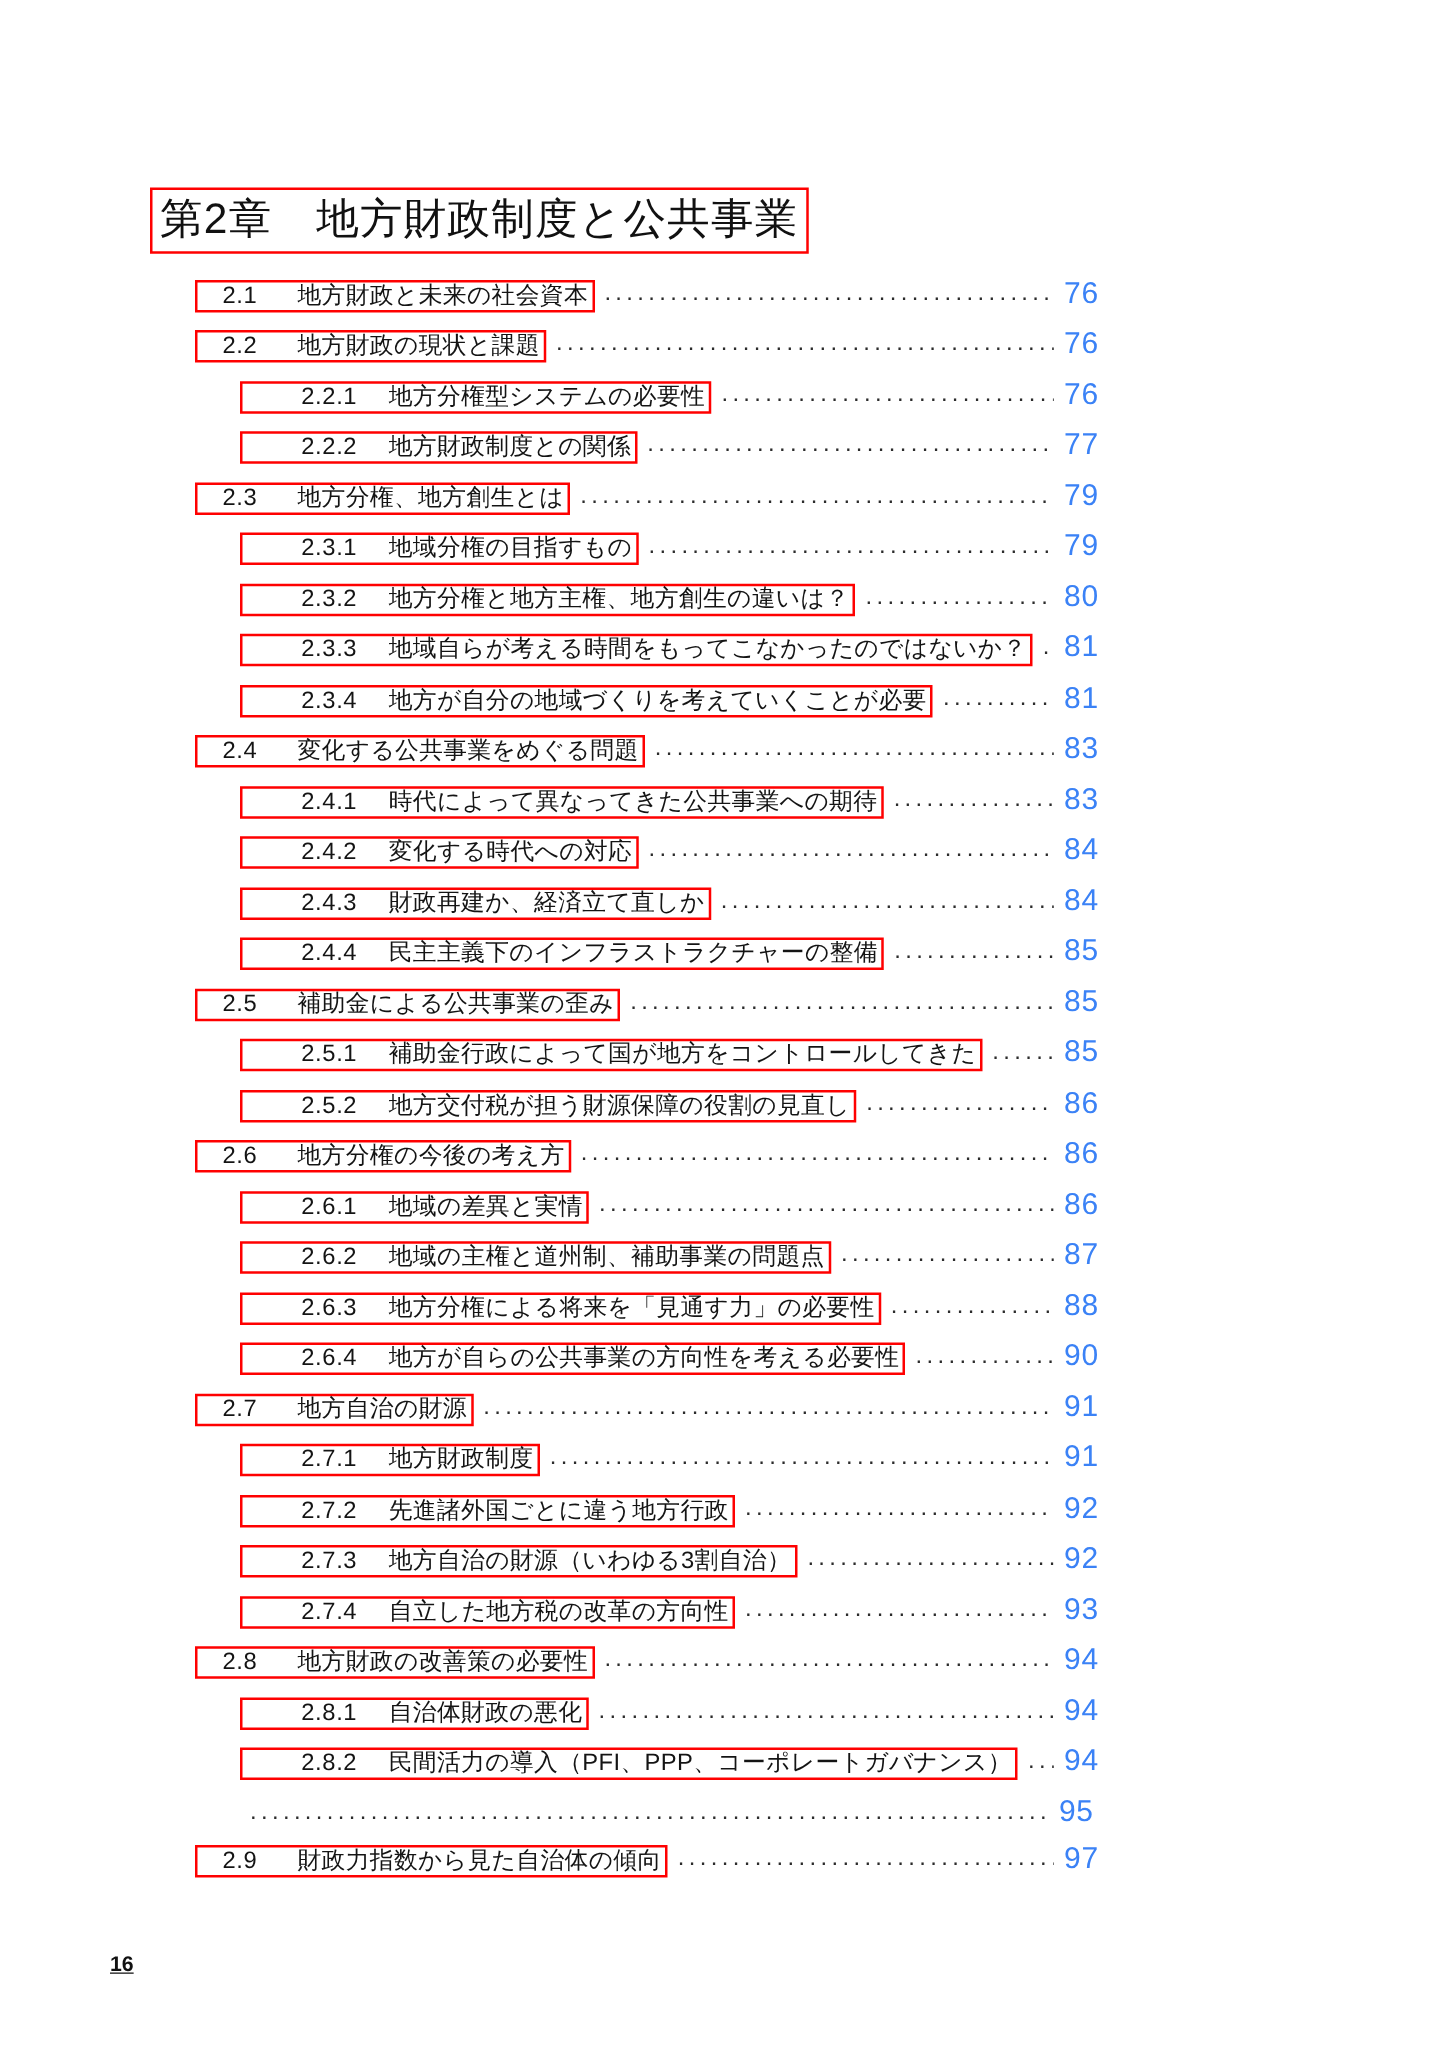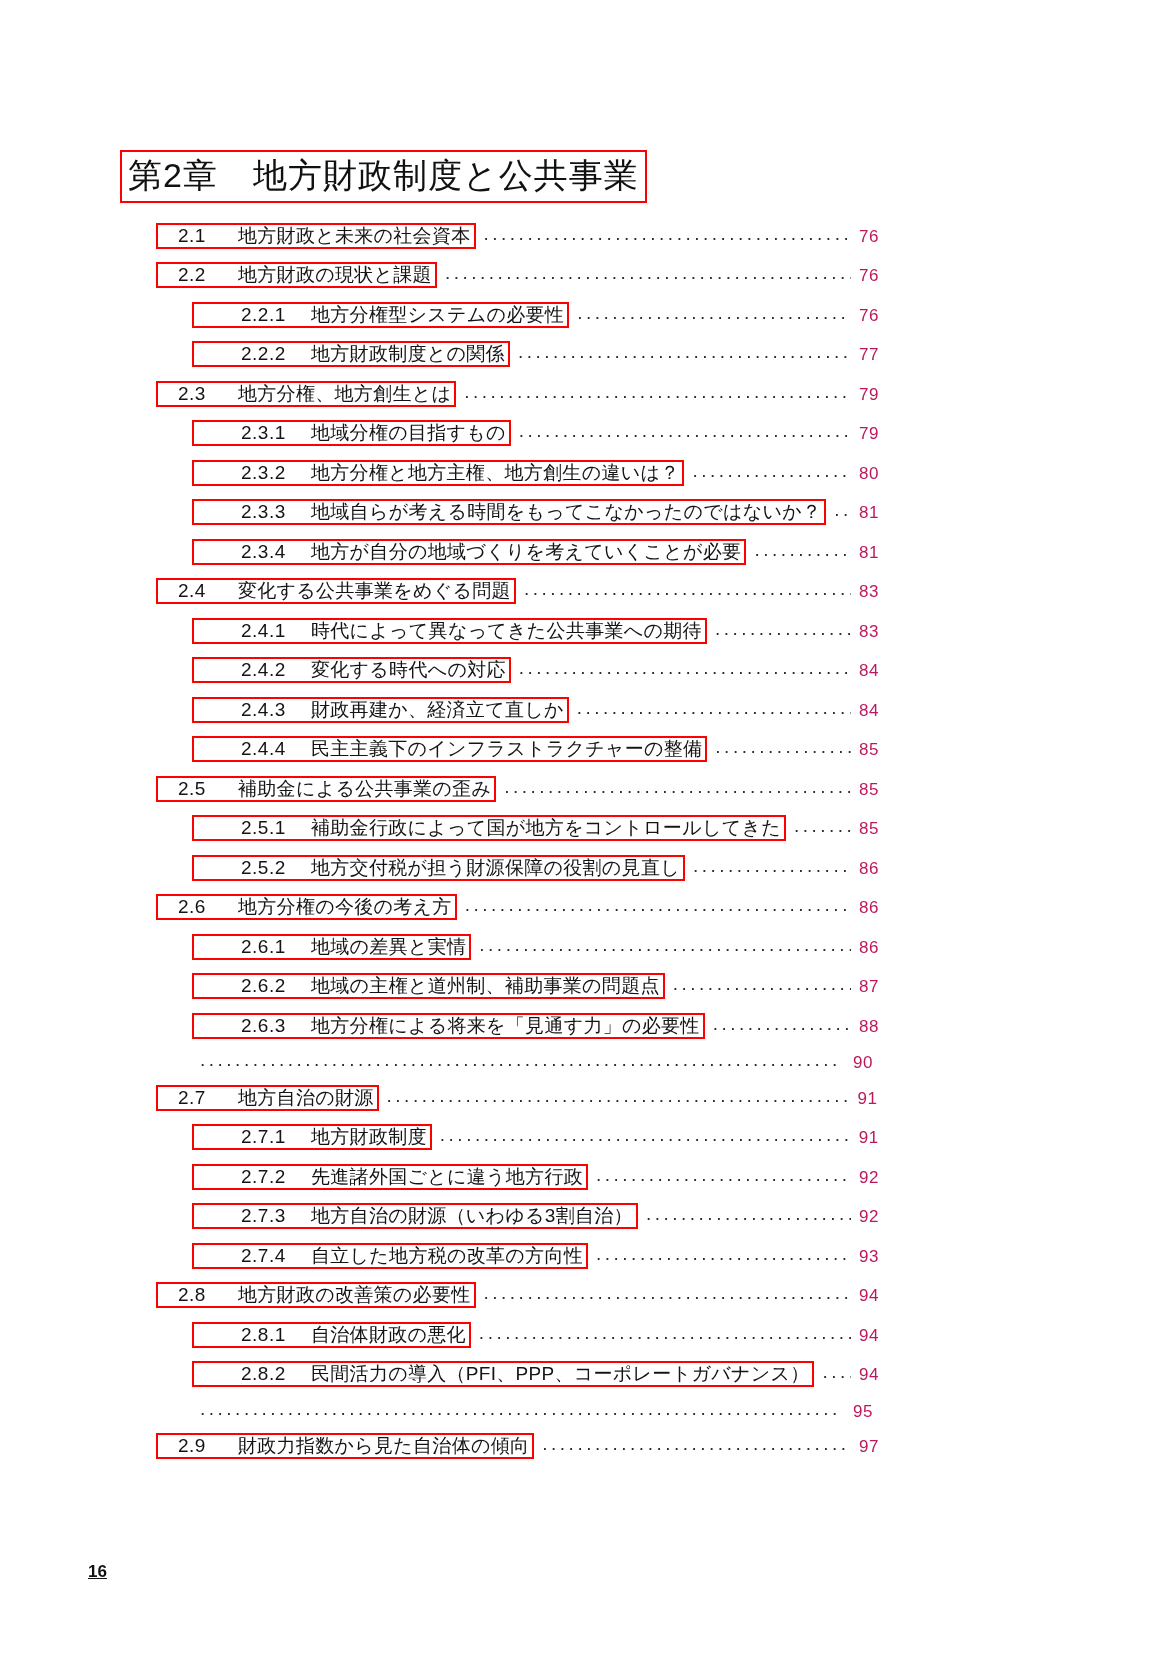--- a/index.html
+++ b/index.html
@@ -76,23 +76,23 @@
     overflow: hidden;
     white-space: nowrap;
     margin: 0 8px 0 8px;
     color: #2b2b2b;
     font-size: 19px;
     letter-spacing: 3.5px;
     transform: translateY(-2px);
   }
   .page-no {
     width: 42px;
-    text-align: center;
-    font-size: 17px;
-    color: #be185d;
+    text-align: left;
+    font-size: 24px;
+    color: #3b82f6;
     letter-spacing: 0.5px;
   }
   
   .folio {
     position: absolute;
     left: 88px;
     bottom: 72px;
     font-size: 17px;
     font-weight: bold;
     color: #111;
@@ -290,20 +290,25 @@
       <div class="toc-row level-2">
         <span class="entry-box">
           <span class="num">2.6.3</span>
           <span class="sep"></span>
           <span class="title-text">地方分権による将来を「見通す力」の必要性</span>
         </span>
         <span class="dots">................................................................................................</span>
         <span class="page-no">88</span>
       </div>
       <div class="toc-row level-2">
+        <span class="entry-box">
+          <span class="num">2.6.4</span>
+          <span class="sep"></span>
+          <span class="title-text">地方が自らの公共事業の方向性を考える必要性</span>
+        </span>
         <span class="dots">................................................................................................</span>
         <span class="page-no">90</span>
       </div>
       <div class="toc-row level-1">
         <span class="entry-box">
           <span class="num">2.7</span>
           <span class="sep"></span>
           <span class="title-text">地方自治の財源</span>
         </span>
         <span class="dots">................................................................................................</span>

